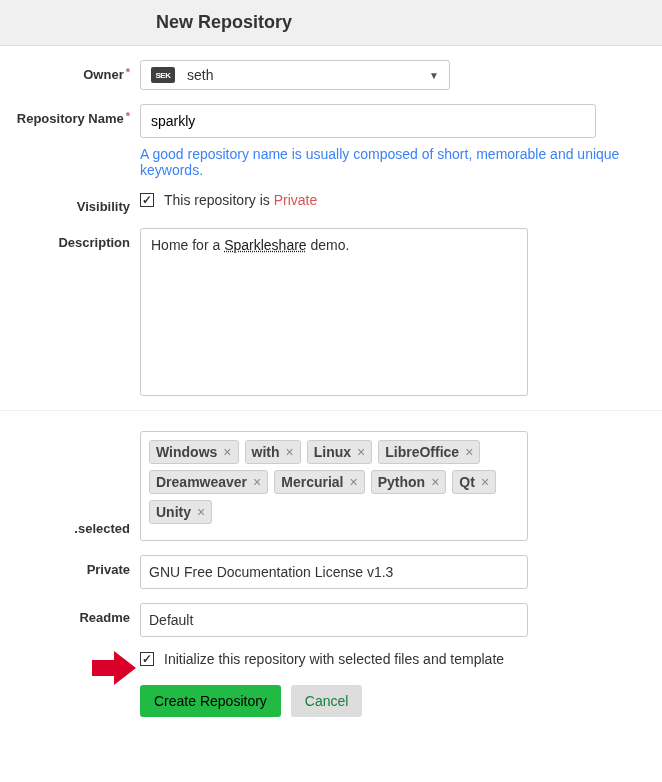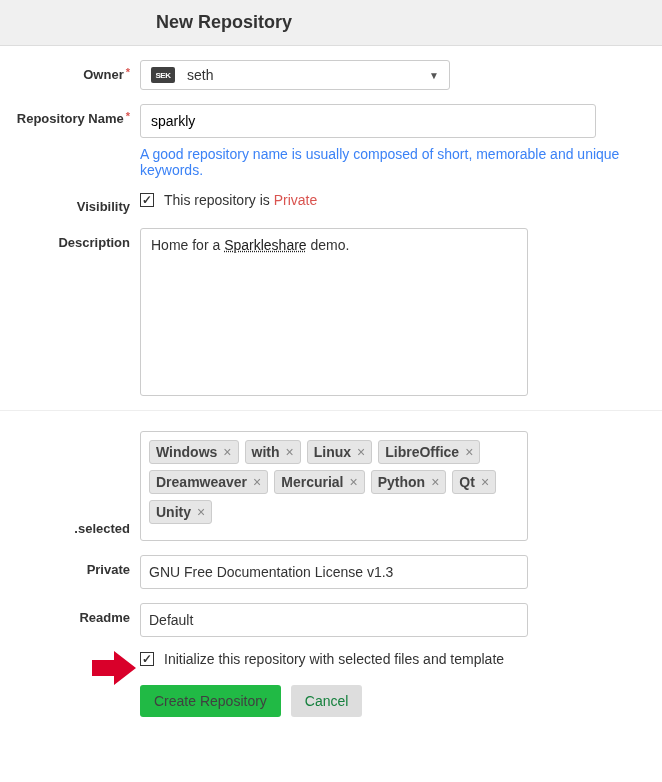--- a/index.html
+++ b/index.html
@@ -29,21 +29,21 @@
 .tag-x { color: #888; cursor: pointer; font-size: 14px; font-weight: normal; }
 .gitignore-row .label, .license-row .label, .readme-row .label { padding-top: 34px; }
 .license-row .label, .readme-row .label { padding-top: 7px; }
 .gitignore-row .label { padding-top: 90px; }
 .select-like { width: 388px; padding: 8px 8px; border: 1px solid #ccc; border-radius: 3px; font-size: 14px; background: #fff; cursor: pointer; }
 .arrow-indicator { position: absolute; left: 92px; }
 .arrow-svg { width: 44px; height: 34px; }
 .init-row { position: relative; margin-bottom: 18px; }
 .btn-row { display: flex; gap: 10px; }
 .btn { padding: 8px 14px; border-radius: 3px; border: none; font-size: 14px; cursor: pointer; }
-.btn-primary { background: #21ba45; color: #404040; }
+.btn-primary { background: #21ba45; color: #000000; }
 .btn-cancel { background: #ddd; color: #15803d; }
 </style>
 </head>
 <body>
 
 <div class="header">
   <h2>New Repository</h2>
 </div>
 
 <div class="form">

